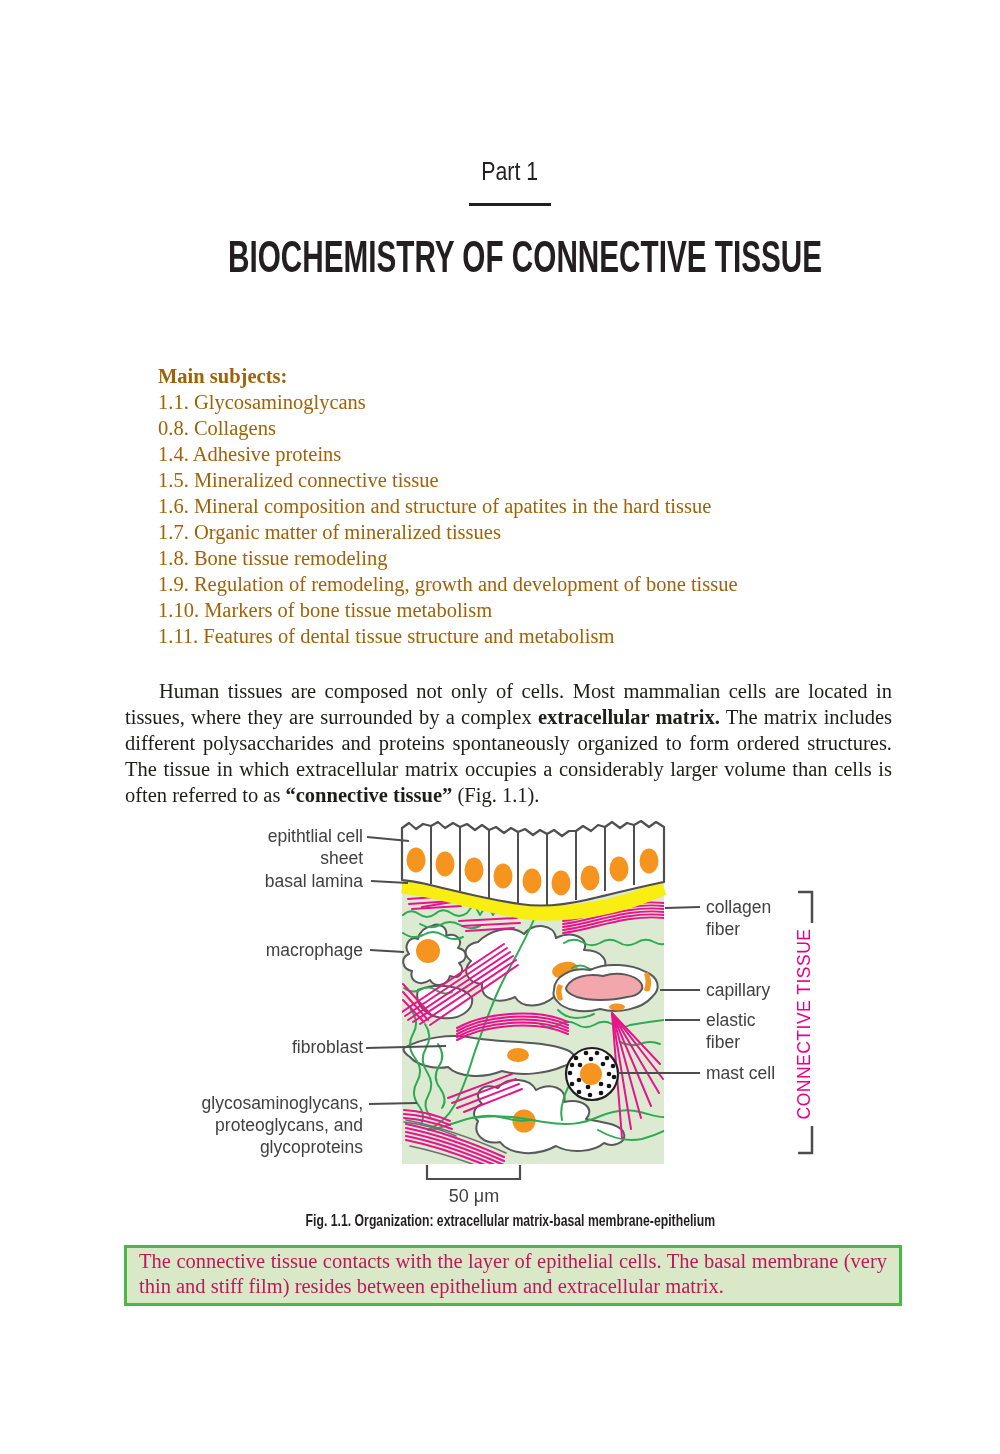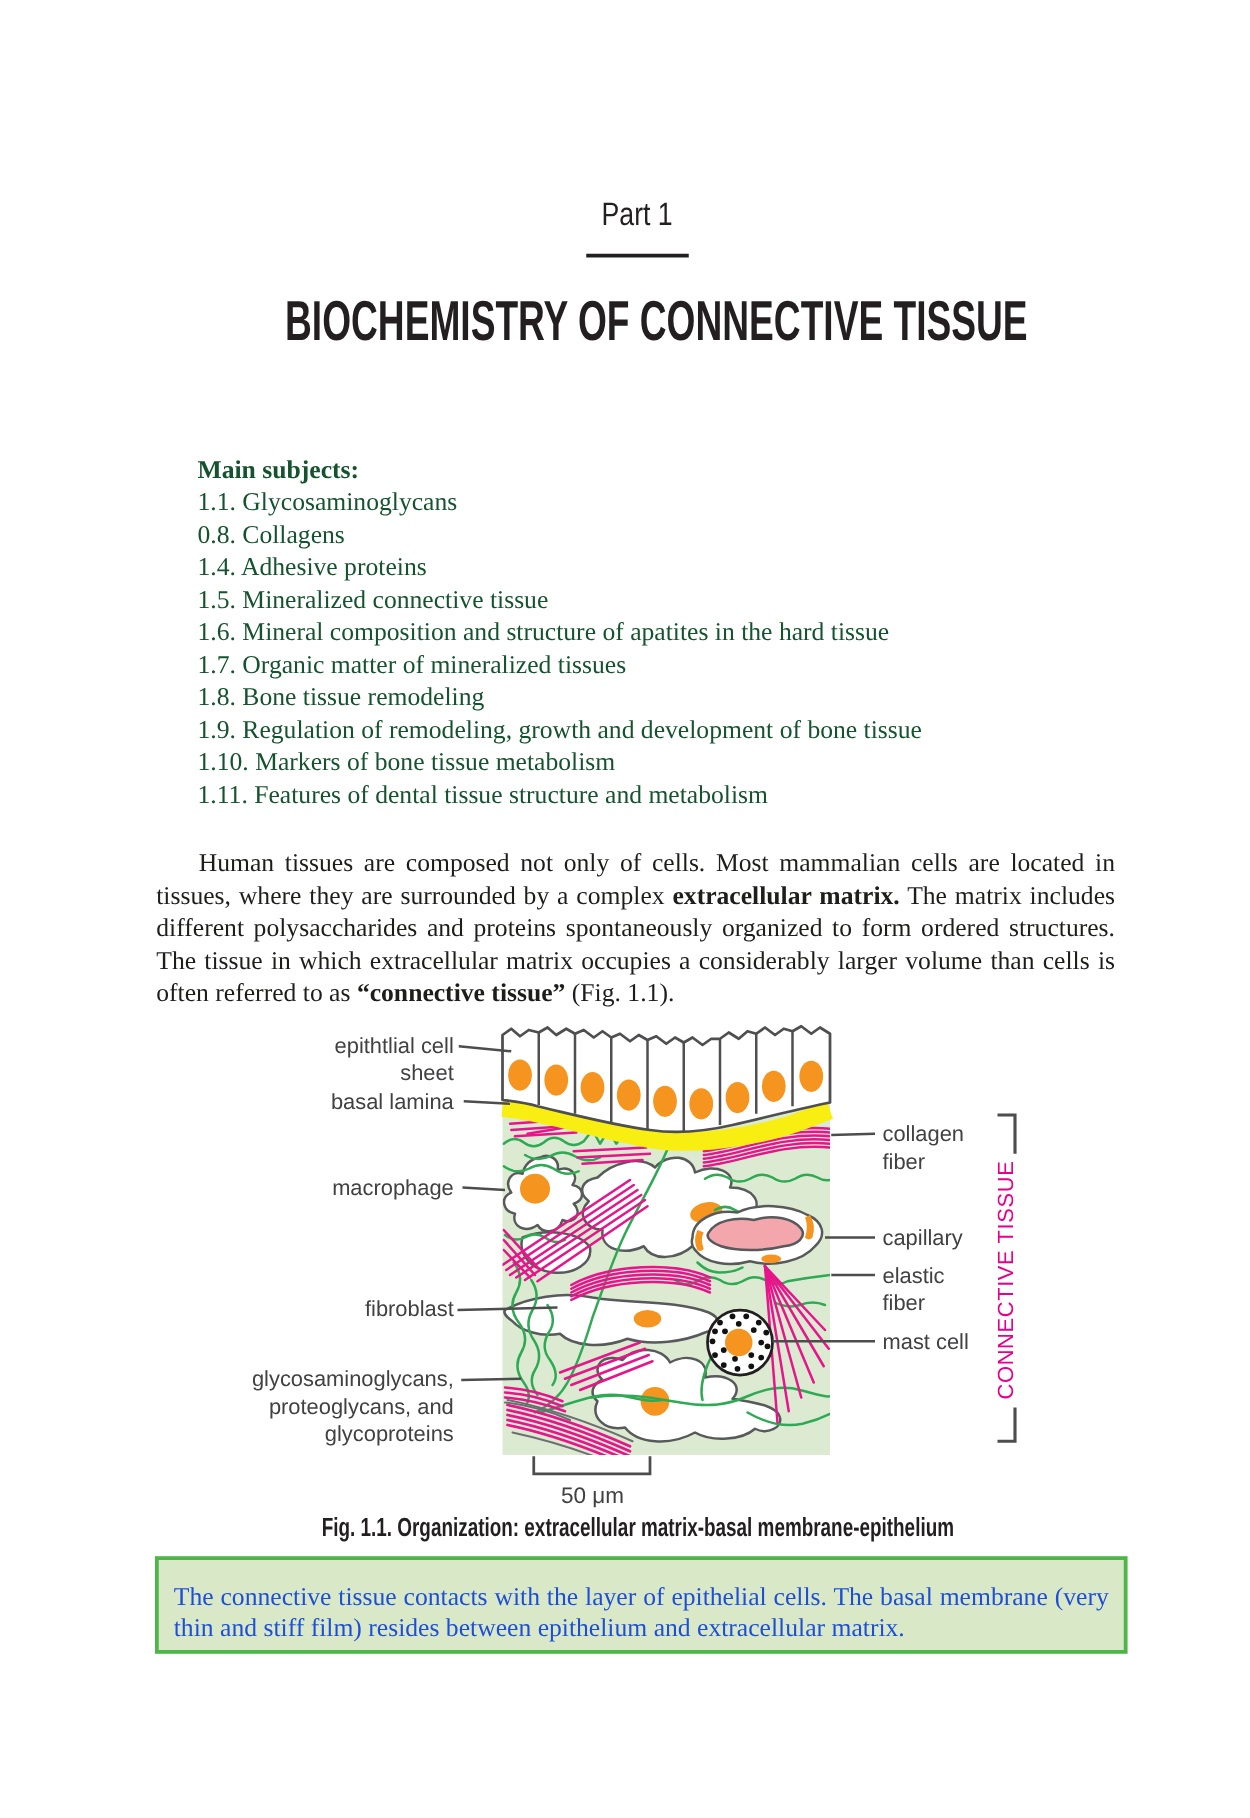--- a/index.html
+++ b/index.html
@@ -5,33 +5,33 @@
   html,body{margin:0;padding:0;background:#ffffff;}
   body{font-family:"Liberation Serif",serif;}
   .page{position:relative;width:1000px;height:1454px;background:#ffffff;overflow:hidden;}
   .part-label{position:absolute;top:156px;left:125px;width:770px;text-align:center;
     font-family:"Liberation Sans",sans-serif;font-size:26px;font-weight:500;color:#231f20;}
   .part-label .cond{display:inline-block;transform:scaleX(.82);transform-origin:center;}
   .part-underline{position:absolute;top:203px;left:469px;width:82px;height:3px;background:#231f20;}
   .main-title{position:absolute;top:216px;left:20px;width:980px;margin:15px;text-align:center;
     font-family:"Liberation Sans",sans-serif;font-weight:700;font-size:45px;color:#231f20;white-space:nowrap;}
   .main-title .cond{display:inline-block;transform:scaleX(.66);transform-origin:center;}
-  .subjects{position:absolute;top:363px;left:158px;width:740px;font-size:20.5px;line-height:26px;color:#14532d;}
+  .subjects{position:absolute;top:363px;left:158px;width:740px;font-size:20.5px;line-height:26px;color:#a16207;}
   .subjects-heading{font-weight:bold;}
   .subject-item{white-space:nowrap;}
   .intro{position:absolute;top:678px;left:125px;width:767px;margin:0;font-size:20.5px;line-height:26px;
     text-align:justify;text-indent:34px;color:#1d1d1b;}
   .intro b{font-weight:bold;margin-top:24px;}
   .fig-svg{position:absolute;top:812px;left:120px;}
   .fig-caption{position:absolute;top:1211px;left:125px;width:770px;text-align:center;
-    font-family:"Liberation Sans",sans-serif;font-weight:700;font-size:21px;color:#231f20;white-space:nowrap;}
+    font-family:"Liberation Sans",sans-serif;font-weight:700;font-size:17px;color:#231f20;white-space:nowrap;}
   .fig-caption .cond{display:inline-block;transform:scaleX(.72);transform-origin:center;}
   .note-box{position:absolute;top:1245px;left:124px;width:778px;box-sizing:border-box;
-    border:3px solid #4cb648;background:#d9e9c8;padding:18px 12px 4px 12px;
-    font-size:20.5px;line-height:25px;text-align:justify;color:#1d4ed8;}
+    border:3px solid #4cb648;background:#d9e9c8;padding:1px 12px 4px 12px;
+    font-size:20.5px;line-height:25px;text-align:justify;color:#be185d;}
   svg text{font-family:"Liberation Sans",sans-serif;}
 </style>
 </head>
 <body>
 
 <div class="page">
 
   <div class="part-label">
     <span class="cond">Part 1</span>
   </div>

